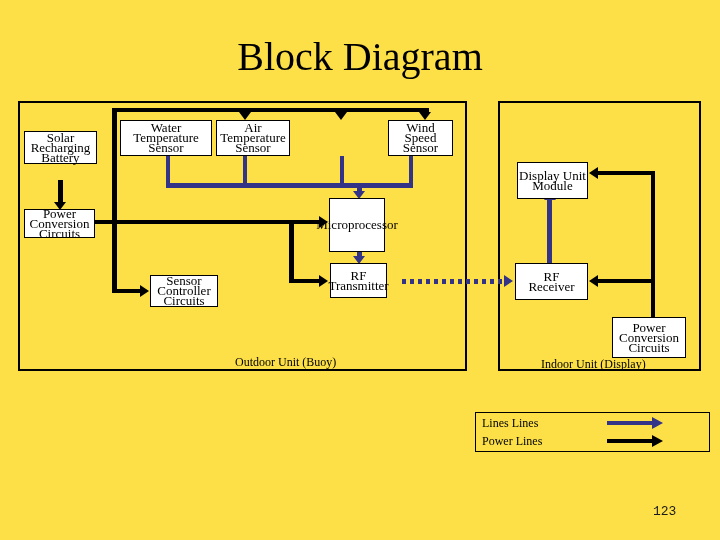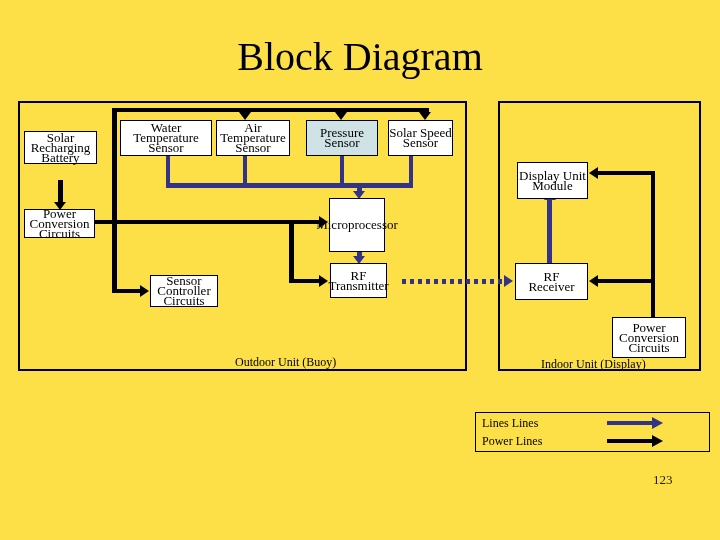--- a/index.html
+++ b/index.html
@@ -18,21 +18,21 @@
           background:repeating-linear-gradient(90deg,#333387 0 4px,transparent 4px 8px);}
   .arr{position:absolute;width:0;height:0;}
   .arr.down-k{border-left:6px solid transparent;border-right:6px solid transparent;border-top:8px solid #000;}
   .arr.down-b{border-left:6px solid transparent;border-right:6px solid transparent;border-top:8px solid #333387;}
   .arr.up-b{border-left:6px solid transparent;border-right:6px solid transparent;border-bottom:8px solid #333387;}
   .arr.right-k{border-top:6px solid transparent;border-bottom:6px solid transparent;border-left:9px solid #000;}
   .arr.right-b{border-top:6px solid transparent;border-bottom:6px solid transparent;border-left:9px solid #333387;}
   .arr.left-k{border-top:6px solid transparent;border-bottom:6px solid transparent;border-right:9px solid #000;}
   .arr.bigright-k{border-top:6px solid transparent;border-bottom:6px solid transparent;border-left:11px solid #000;}
   .arr.bigright-b{border-top:6px solid transparent;border-bottom:6px solid transparent;border-left:11px solid #333387;}
-  .pagenum{position:absolute;left:653px;top:472px;font-family:Liberation Serif, serif;
+  .pagenum{position:absolute;left:653px;top:504px;font-family:Liberation Mono, monospace;
            font-size:13px;color:#1a1a1a;}
 </style>
 </head>
 <body>
 
 <div id="slide">
 
   <div class="title">Block Diagram</div>
 
   <div class="unit" style="left:18px;top:101px;width:449px;height:270px;"></div>
@@ -79,22 +79,21 @@
   <div class="ln data" style="left:547px;top:199px;width:5px;height:64px;"></div>
   <div class="arr up-b" style="left:544px;top:192px;"></div>
 
   <div class="box" style="left:24px;top:131px;width:73px;height:33px;">Solar
 Recharging
 Battery</div>
   <div class="box" style="left:120px;top:120px;width:92px;height:36px;">Water Temperature
 Sensor</div>
   <div class="box" style="left:216px;top:120px;width:74px;height:36px;">Air Temperature
 Sensor</div>
-  <div class="box" style="left:306px;top:120px;width:72px;height:36px;background:#cfe3e6;">Pressure Sensor</div>
-  <div class="box" style="left:388px;top:120px;width:65px;height:36px;">Solar Speed
+  <div class="box" style="left:388px;top:120px;width:65px;height:36px;">Wind Speed
 Sensor</div>
   <div class="box" style="left:24px;top:209px;width:71px;height:29px;">Power
 Conversion
 Circuits</div>
   <div class="box" style="left:329px;top:198px;width:56px;height:54px;">Microprocessor</div>
   <div class="box" style="left:150px;top:275px;width:68px;height:32px;">Sensor Controller
 Circuits</div>
   <div class="box" style="left:330px;top:263px;width:57px;height:35px;">RF
 Transmitter</div>
 

